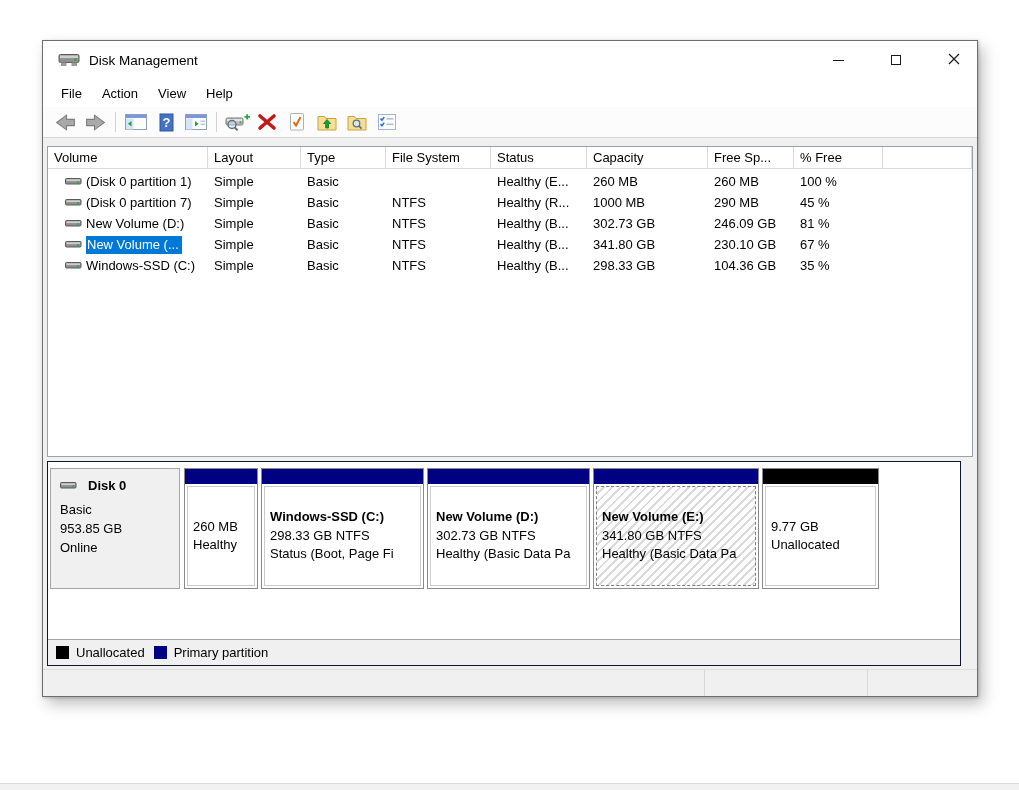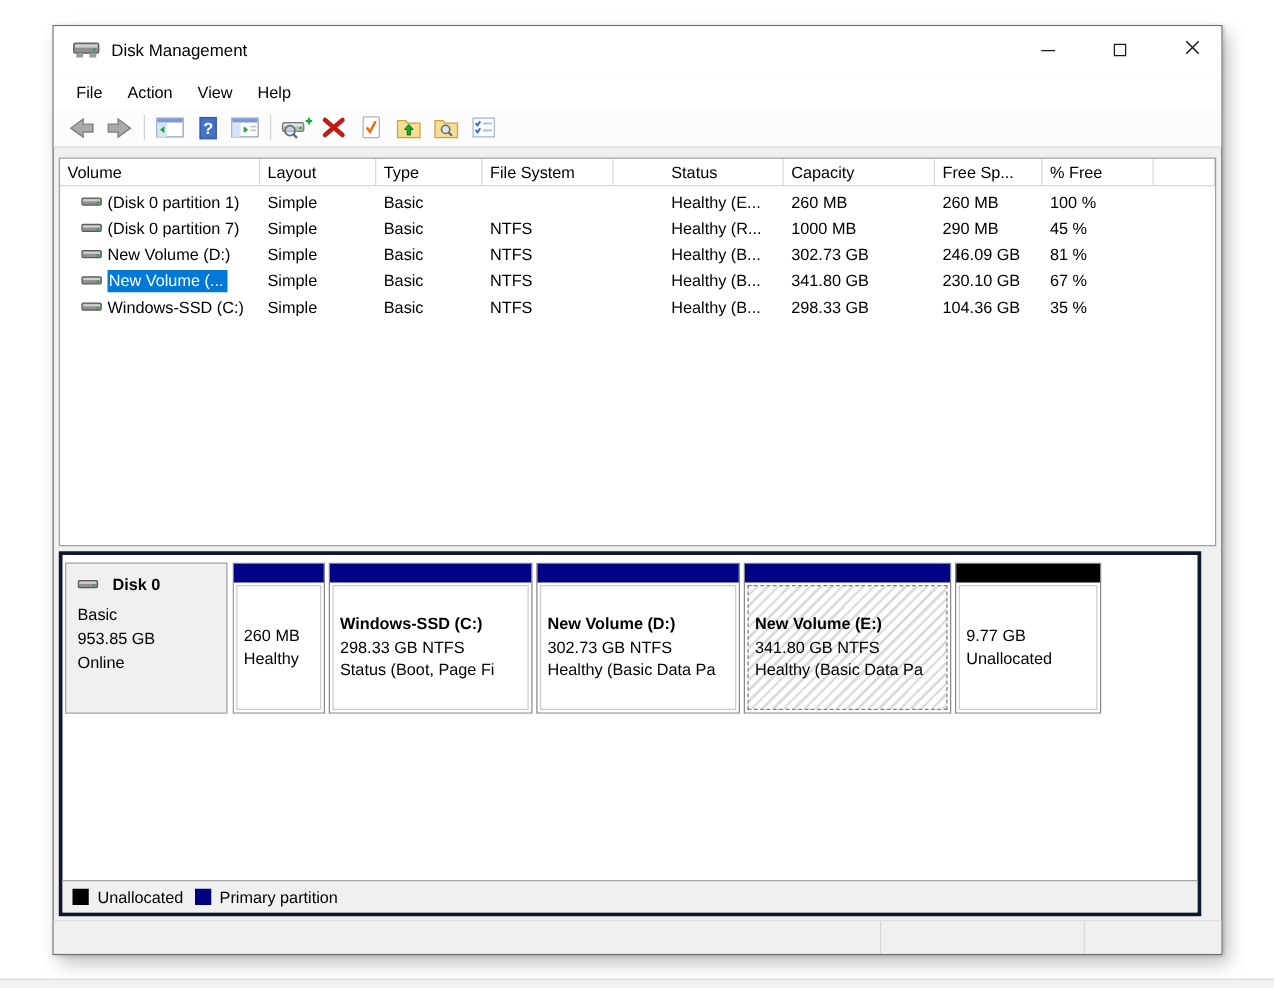--- a/index.html
+++ b/index.html
@@ -1,20 +1,20 @@
 <!DOCTYPE html>
 <html><head>
 <meta charset="utf-8">
 <style>
   html,body{margin:0;padding:0;background:#fff;width:1019px;height:790px;overflow:hidden;
     font-family:"Liberation Sans","DejaVu Sans",sans-serif;-webkit-font-smoothing:antialiased;}
   *{box-sizing:border-box;}
   .page-edge{position:absolute;left:0;top:783px;width:1019px;height:7px;background:#f1f1f1;border-top:1px solid #d9d9d9;}
 
-  .window{position:absolute;left:42px;top:20px;width:936px;height:744px;background:#f0f0f0;
+  .window{position:absolute;left:42px;top:40px;width:936px;height:657px;background:#f0f0f0;
     border:1px solid #6e6e6e;display:flex;flex-direction:column;
     box-shadow:5px 7px 14px rgba(0,0,0,.25),1px 1px 3px rgba(0,0,0,.2);}
 
   
   .titlebar{height:38px;flex:none;background:#fff;display:flex;align-items:center;padding-left:15px;}
   .app-icon{display:flex;flex:none;}
   .title-text{font-size:13.5px;color:#000;margin-left:9px;white-space:nowrap;}
   .win-controls{margin-left:auto;display:flex;height:100%;align-items:stretch;}
   .wc-btn{width:46px;margin-left:12px;display:flex;align-items:center;justify-content:center;cursor:default;}
   .g-min{display:block;width:11px;height:1px;background:#1a1a1a;}
@@ -32,31 +32,31 @@
   .tb-ic{display:flex;align-items:center;justify-content:center;}
   .tb-sep{width:1px;height:20px;background:#d2d2d2;margin:0 5px;flex:none;}
 
   
   .list-panel{margin:8px 4px 0 4px;height:311px;flex:none;background:#fff;border:1px solid #9aa0a8;
     display:flex;flex-direction:column;font-size:13px;overflow:hidden;}
   .lheader{display:flex;height:22px;flex:none;border-bottom:1px solid #d9d9d9;}
   .hcell{flex:none;border-right:1px solid #d9d9d9;padding:3px 0 0 6px;white-space:nowrap;overflow:hidden;color:#000;}
   .hfiller{flex:1;}
   .c0{width:160px;}.c1{width:93px;}.c2{width:85px;}.c3{width:105px;}
-  .c4{width:96px;margin-left:40px;}.c5{width:121px;}.c6{width:86px;}.c7{width:89px;}
+  .c4{width:96px;}.c5{width:121px;}.c6{width:86px;}.c7{width:89px;}
   .lrows{flex:1;padding-top:2px;}
   .lrow{display:flex;height:21px;align-items:center;}
   .lcell{flex:none;padding-left:6px;white-space:nowrap;overflow:hidden;}
   .vol-cell{display:flex;align-items:center;padding-left:17px;}
   .vol-ic{flex:none;display:flex;margin-right:4px;}
   .vol-label{white-space:nowrap;}
   .vol-label.sel{background:#0078D7;color:#fff;padding:1px 3px 2px 1px;}
 
   
-  .bottom-panel{margin:4px 16px 0 4px;flex:1;background:#fff;border:3px solid #0f172a;
+  .bottom-panel{margin:4px 16px 0 4px;flex:1;background:#fff;border:1px solid #0f172a;
     display:flex;flex-direction:column;overflow:hidden;}
   .graph{flex:1;padding:6px 0 0 2px;display:flex;align-items:flex-start;overflow:hidden;}
   .disk-label{width:130px;height:121px;flex:none;background:#f0f0f0;border:1px solid #a5a5a5;
     padding:9px 0 0 9px;margin-right:4px;}
   .dl-title{display:flex;align-items:center;gap:7px;font-weight:bold;font-size:13px;margin-bottom:7px;color:#000;}
   .dl-line{font-size:13px;line-height:19px;color:#000;white-space:nowrap;}
   .strip{flex:1;display:flex;gap:3px;height:121px;overflow:hidden;}
   .part{flex:none;height:121px;border:1px solid #8a8a8a;background:#fff;display:flex;flex-direction:column;}
   .pbar{height:15px;flex:none;}
   .pbody{flex:1;margin:2px;border:1px solid #cbcbcb;padding-left:5px;display:flex;flex-direction:column;

